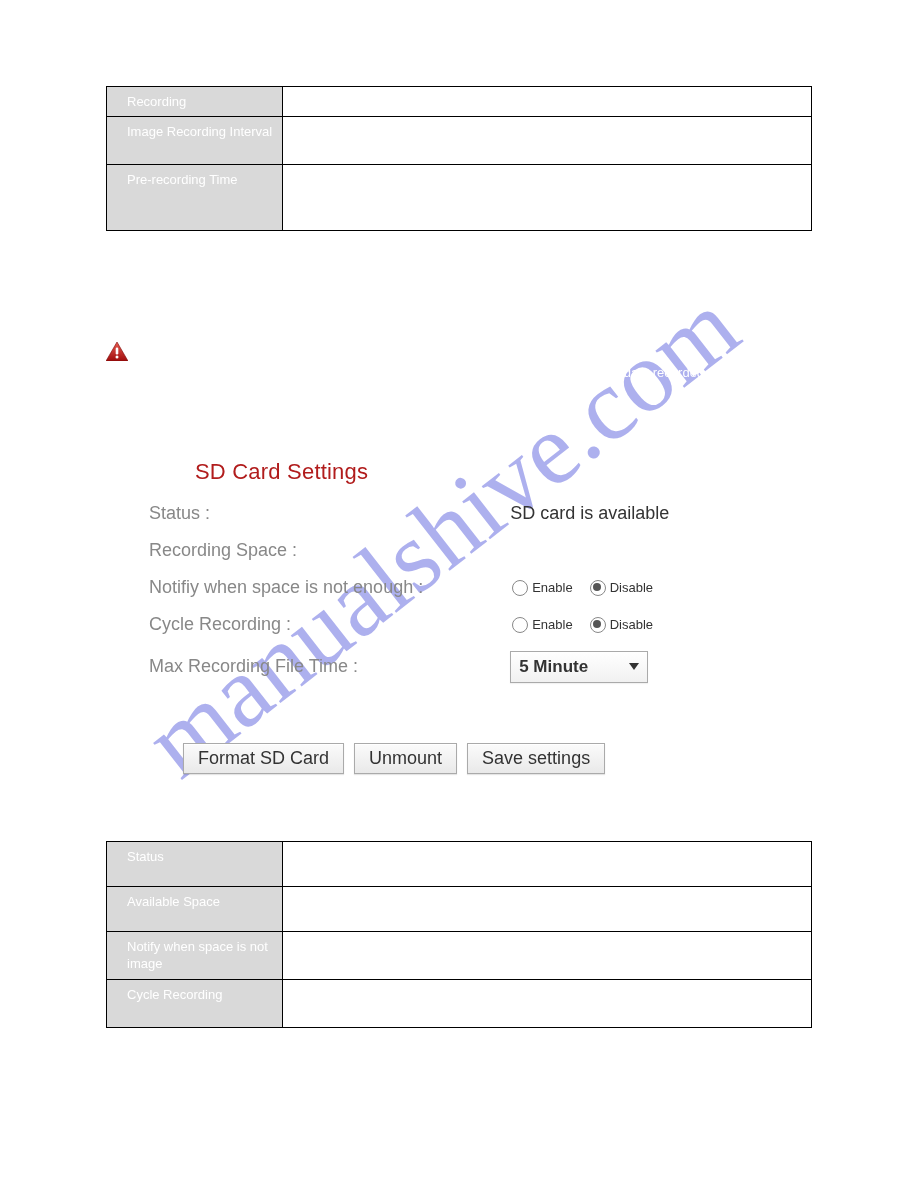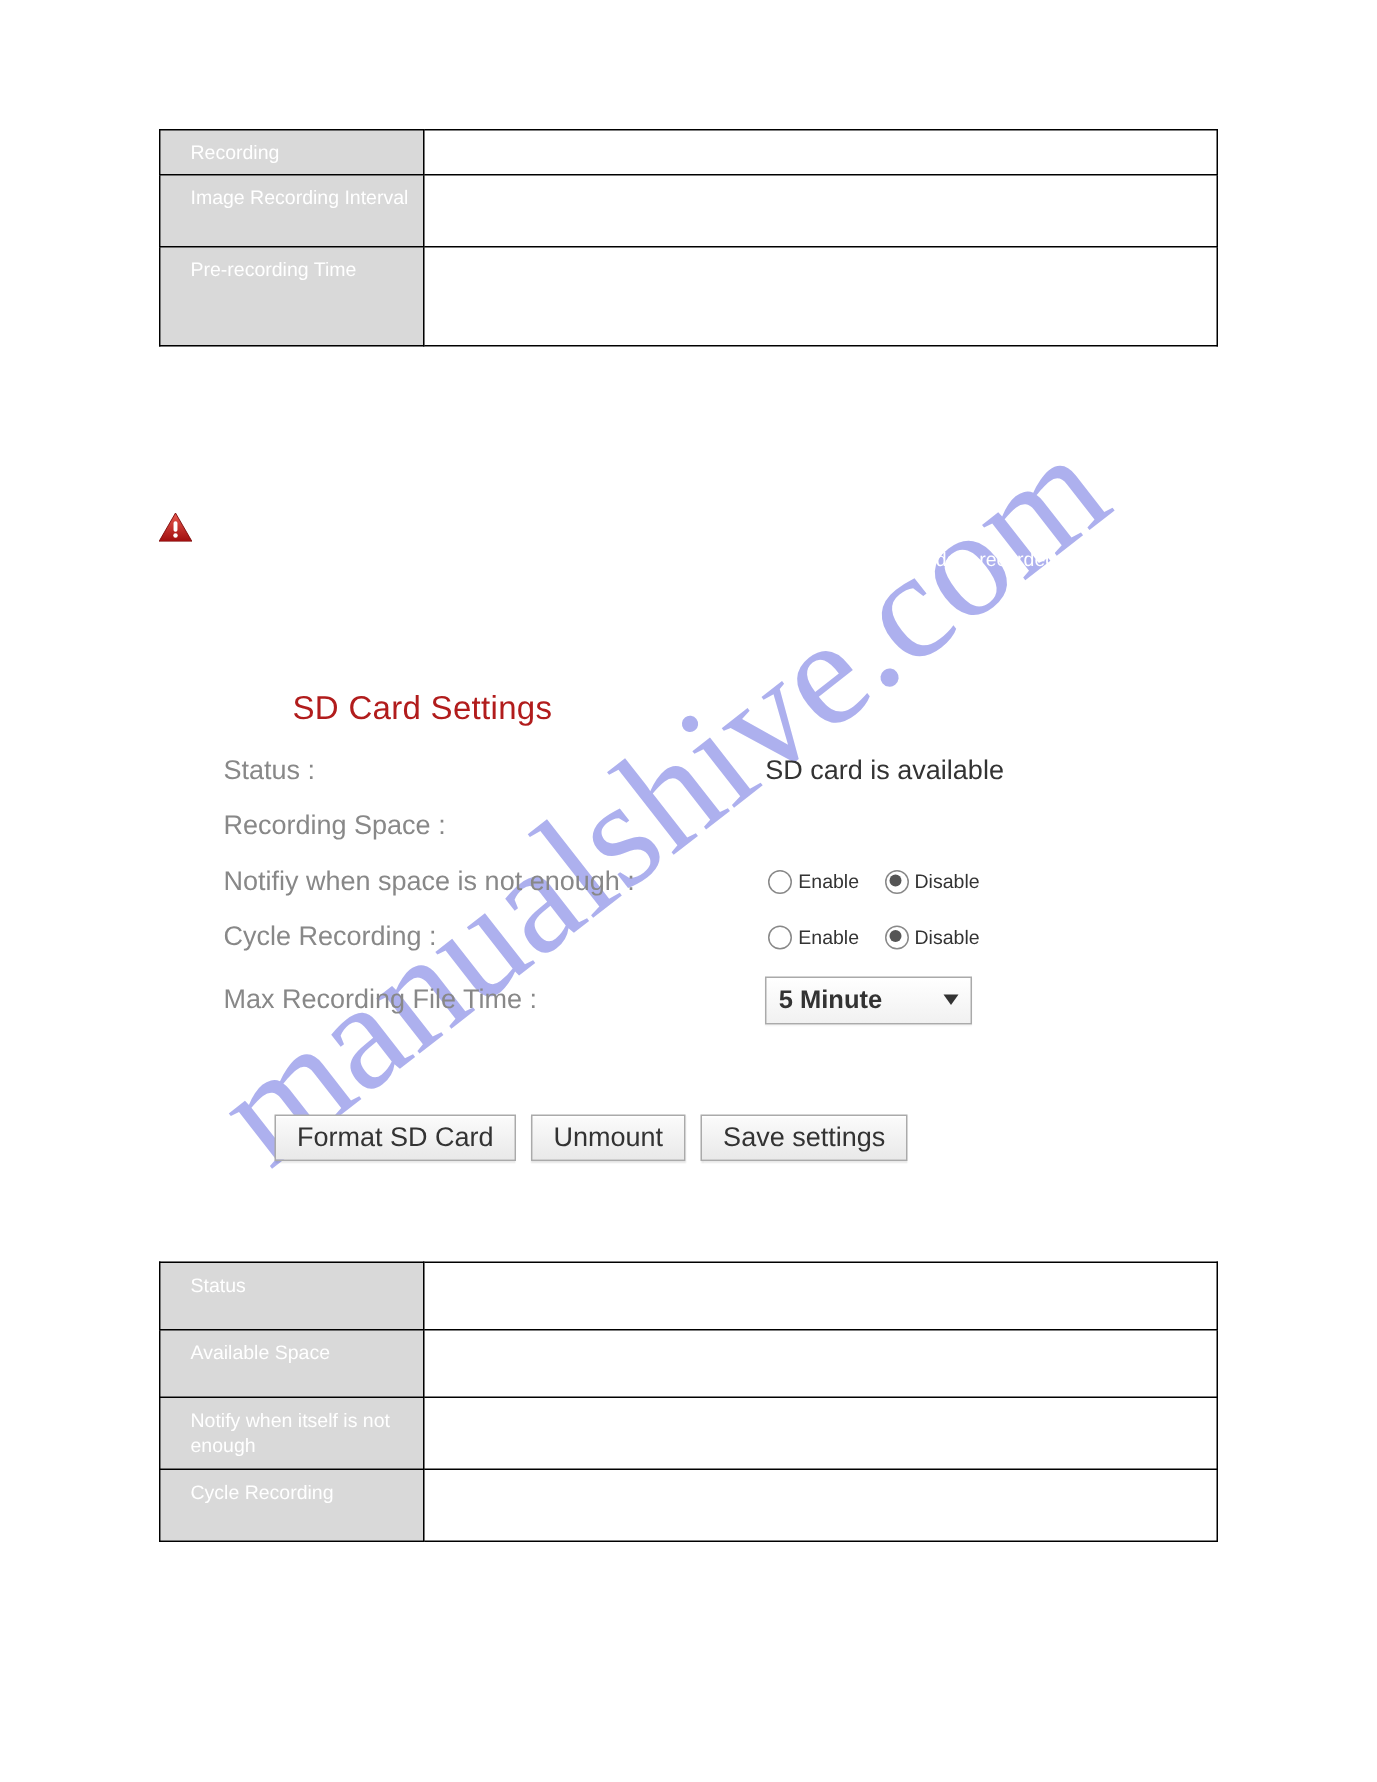--- a/index.html
+++ b/index.html
@@ -134,21 +134,21 @@
       <tbody>
           <tr>
         <td class="shade">Status</td>
         <td>Indicates the current status of the SD card (SD card is available/SD card is unavailable).</td>
       </tr>
       <tr>
         <td class="shade">Available Space</td>
         <td>Displays the available space on the SD card.</td>
       </tr>
       <tr>
-        <td class="shade">Notify when itself is not enough</td>
+        <td class="shade">Notify when space is not image</td>
         <td>Select to enable or disable sending a notification email when there is not enough space on the SD card.</td>
       </tr>
       <tr>
         <td class="shade">Cycle Recording</td>
         <td>Select to enable or disable cycle recording. When enabled, cycle recording will overwrite the oldest videos on the SD card when available space runs out.</td>
       </tr>
     </tbody>
       </table>
 
   </div>

